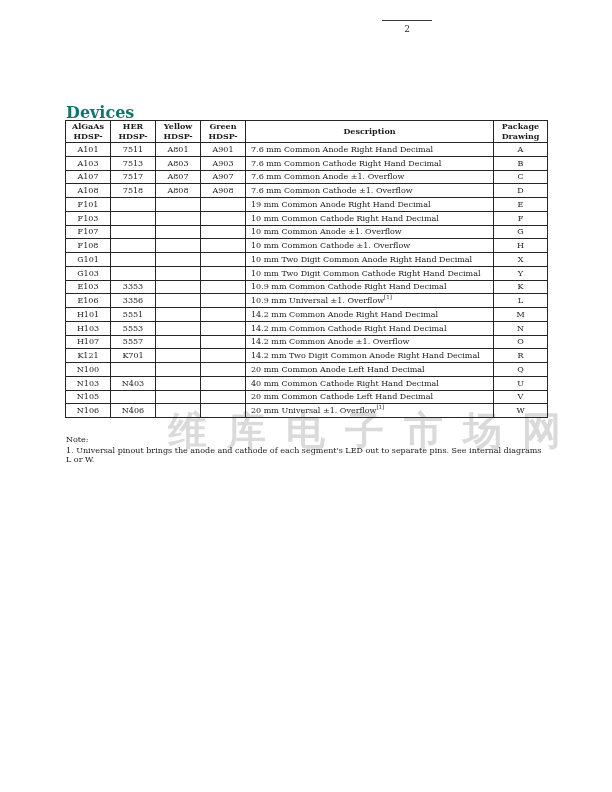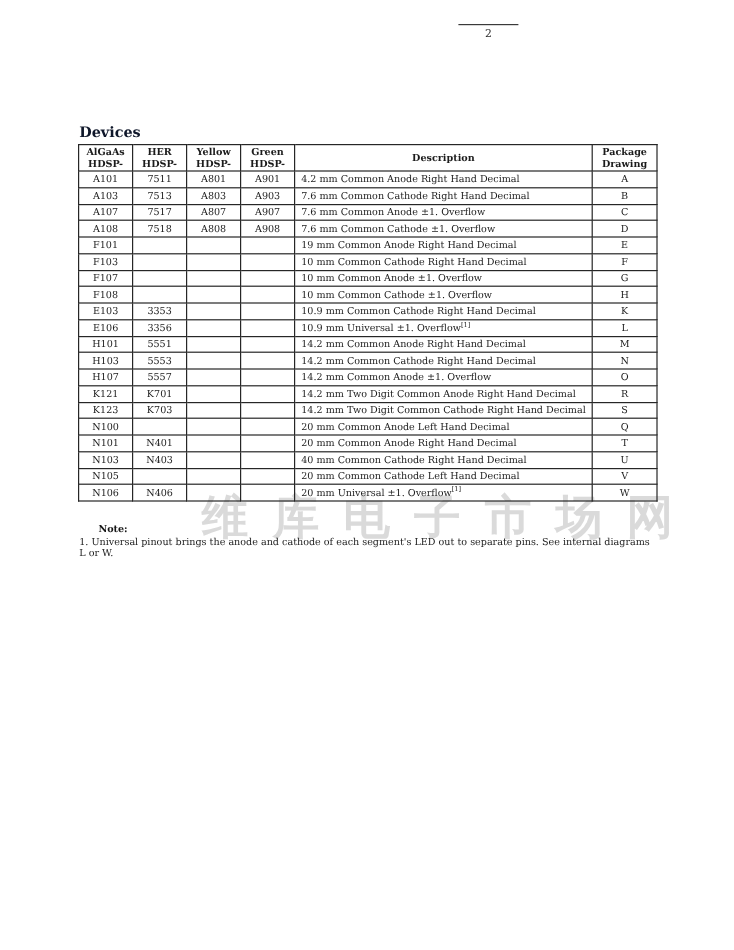--- a/index.html
+++ b/index.html
@@ -37,23 +37,23 @@
     font-size: 39px;
     letter-spacing: 20px;
     color: rgba(172,172,172,0.45);
     white-space: nowrap;
     font-weight: bold;
     margin-top: 38px;
   }
   .section-title {
     position: absolute;
     left: 66px; top: 103px;
-    font-size: 12px;
+    font-size: 16px;
     font-weight: bold;
-    color: #0f172a;
+    color: #0f766e;
     z-index: 1;
   }
   table.devices {
     position: absolute;
     left: 65px; top: 120px;
     width: 482px;
     height: 298px;
     border-collapse: collapse;
     table-layout: fixed;
     z-index: 1;
@@ -86,23 +86,22 @@
     line-height: 0;
   }
   .note-block {
     position: absolute;
     left: 66px; top: 435px;
     width: 482px;
     z-index: 1;
   }
   .note-label {
     font-size: 8px;
-    font-weight: bold;
+    font-weight: normal;
     color: #161616;
-    margin-left: 16px;
   }
   .note-text {
     font-size: 8px;
     margin-top: 2px;
     color: #1c1c1c;
   }
 </style>
 </head>
 <body>
 
@@ -133,21 +132,21 @@
           <th>Description</th>
           <th>Package<br>Drawing</th>
         </tr>
       </thead>
     <tbody id="devices-tbody">
         <tr>
           <td>A101</td>
           <td>7511</td>
           <td>A801</td>
           <td>A901</td>
-          <td class="desc">4.2 mm Common Anode Right Hand Decimal</td>
+          <td class="desc">7.6 mm Common Anode Right Hand Decimal</td>
           <td>A</td>
         </tr>
         <tr>
           <td>A103</td>
           <td>7513</td>
           <td>A803</td>
           <td>A903</td>
           <td class="desc">7.6 mm Common Cathode Right Hand Decimal</td>
           <td>B</td>
         </tr>
@@ -193,20 +192,36 @@
         </tr>
         <tr>
           <td>F108</td>
           <td></td>
           <td></td>
           <td></td>
           <td class="desc">10 mm Common Cathode ±1. Overflow</td>
           <td>H</td>
         </tr>
         <tr>
+          <td>G101</td>
+          <td></td>
+          <td></td>
+          <td></td>
+          <td class="desc">10 mm Two Digit Common Anode Right Hand Decimal</td>
+          <td>X</td>
+        </tr>
+        <tr>
+          <td>G103</td>
+          <td></td>
+          <td></td>
+          <td></td>
+          <td class="desc">10 mm Two Digit Common Cathode Right Hand Decimal</td>
+          <td>Y</td>
+        </tr>
+        <tr>
           <td>E103</td>
           <td>3353</td>
           <td></td>
           <td></td>
           <td class="desc">10.9 mm Common Cathode Right Hand Decimal</td>
           <td>K</td>
         </tr>
         <tr>
           <td>E106</td>
           <td>3356</td>
@@ -241,42 +256,26 @@
         </tr>
         <tr>
           <td>K121</td>
           <td>K701</td>
           <td></td>
           <td></td>
           <td class="desc">14.2 mm Two Digit Common Anode Right Hand Decimal</td>
           <td>R</td>
         </tr>
         <tr>
-          <td>K123</td>
-          <td>K703</td>
-          <td></td>
-          <td></td>
-          <td class="desc">14.2 mm Two Digit Common Cathode Right Hand Decimal</td>
-          <td>S</td>
-        </tr>
-        <tr>
           <td>N100</td>
           <td></td>
           <td></td>
           <td></td>
           <td class="desc">20 mm Common Anode Left Hand Decimal</td>
           <td>Q</td>
-        </tr>
-        <tr>
-          <td>N101</td>
-          <td>N401</td>
-          <td></td>
-          <td></td>
-          <td class="desc">20 mm Common Anode Right Hand Decimal</td>
-          <td>T</td>
         </tr>
         <tr>
           <td>N103</td>
           <td>N403</td>
           <td></td>
           <td></td>
           <td class="desc">40 mm Common Cathode Right Hand Decimal</td>
           <td>U</td>
         </tr>
         <tr>

